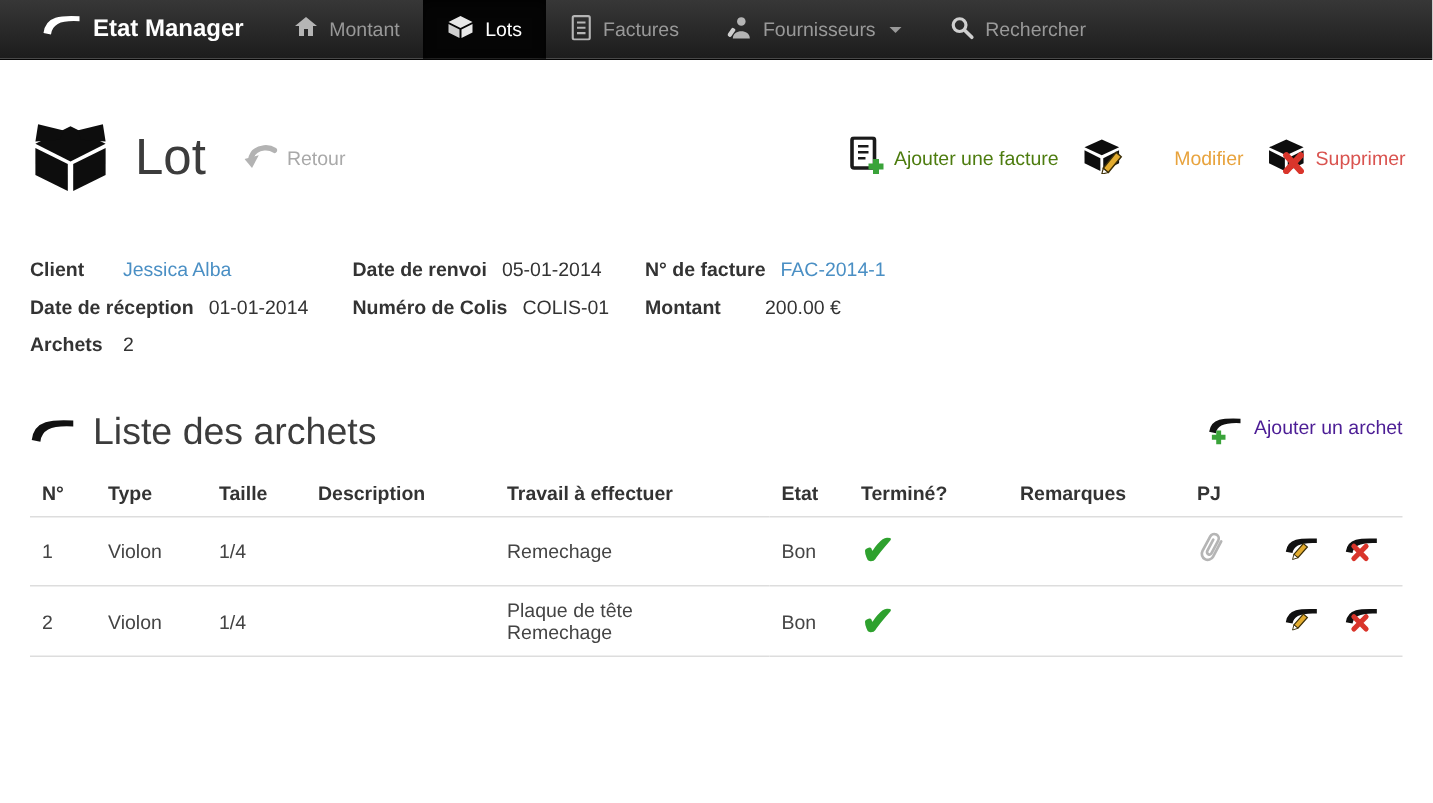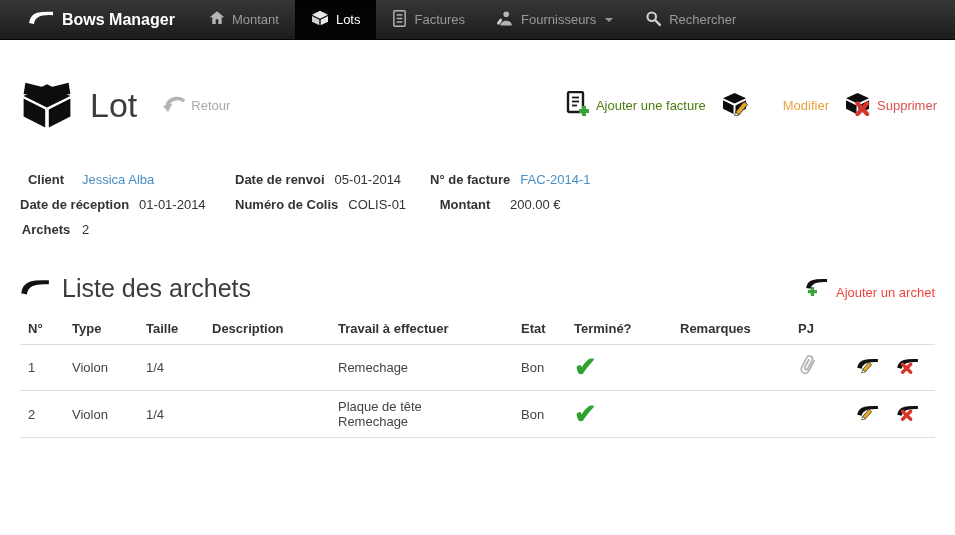--- a/index.html
+++ b/index.html
@@ -26,35 +26,35 @@
   .page-title { font-size:34px; color:#3c3c3c; font-weight:normal; margin-left:16px; }
   .back-link { display:flex; align-items:center; gap:6px; margin-left:26px;
     color:#a9a9a9; cursor:pointer; text-decoration:none; }
   .spacer { flex:1; }
   .hdr-actions { display:flex; align-items:center; gap:16px; margin-right:-2px; }
   .action-link { display:flex; align-items:center; gap:5px; cursor:pointer; }
   .action-link .lbl { font-size:13px; }
   .a-green { color:#4d7c0f; } .a-orange { color:#e8a33d;gap:34px; } .a-red { color:#d9534f; }
 
   
-  .details { display:flex; margin-top:34px;text-align:center; }
+  .details { display:flex; margin-top:34px; }
   .dcol1 { width:215px; } .dcol2 { width:195px; } .dcol3 { flex:1; }
   .drow { height:25px; display:flex; align-items:center; }
   .dl { font-weight:bold; margin-right:10px; }
   .dcol1 .dl { min-width:52px; } .dcol3 .dl { min-width:70px; }
   .dv { color:#333; }
   a.blue { color:#4a8fc4; text-decoration:none; cursor:pointer; }
   .check { color:#2ea12e; font-weight:bold; line-height:1; }
   .check.small { font-size:19px; }
   .check.big { font-size:27px; }
 
   
   .list-head { display:flex; align-items:center; margin-top:32px; }
   .list-title { font-size:25px; color:#3c3c3c; font-weight:normal; margin-left:12px; }
-  .add-link { display:flex; align-items:flex-end; gap:6px; color:#ef4444; cursor:pointer; }
+  .add-link { display:flex; align-items:flex-start; gap:6px; color:#4c1d95; cursor:pointer; }
 
   table { border-collapse:collapse; width:915px; margin-top:10px; table-layout:fixed; }
   th, td { text-align:left; padding:8px 8px; border-bottom:1px solid #ddd;
     vertical-align:middle; font-size:13px; }
   th { font-weight:bold; color:#333; }
   td { color:#444; height:43px; }
   .row-actions { display:flex; gap:14px; justify-content:flex-end; padding-right:6px; }
   .iconbtn { cursor:pointer; position:relative; display:inline-block; }
 
   .icon { display:inline-block; vertical-align:middle; }
@@ -62,21 +62,21 @@
 </head>
 <body>
 
 <div class="navbar">
   <div class="brand">
     <span class="icon">
       <svg width="26" height="16" viewBox="0 0 26 16">
           <path d="M1 13 Q2 5 9 2.8 Q14 1.2 25 1.8 L25 5.2 Q15 4.6 10.5 7 Q6.5 9.2 6 14 Z" fill="#fff"></path>
         </svg>
     </span>
-    <span>Bows Manager</span>
+    <span>Etat Manager</span>
   </div>
 
   <div class="nav-item">
     <span class="icon">
       <svg width="16" height="16" viewBox="0 0 24 24">
           <path d="M12 2 L23 11 H19 V21 H14 V14 H10 V21 H5 V11 H1 Z" fill="#b5b5b5"></path>
         </svg>
     </span>
     <span>Montant</span>
   </div>

